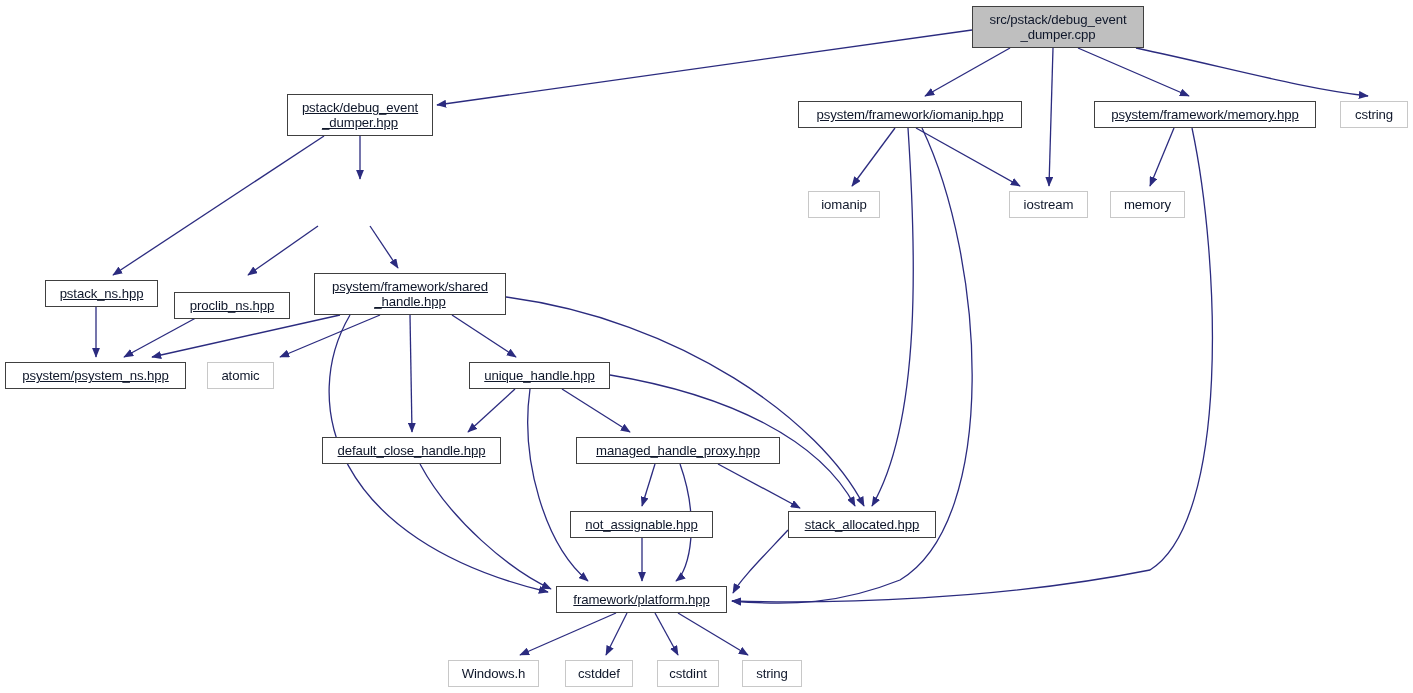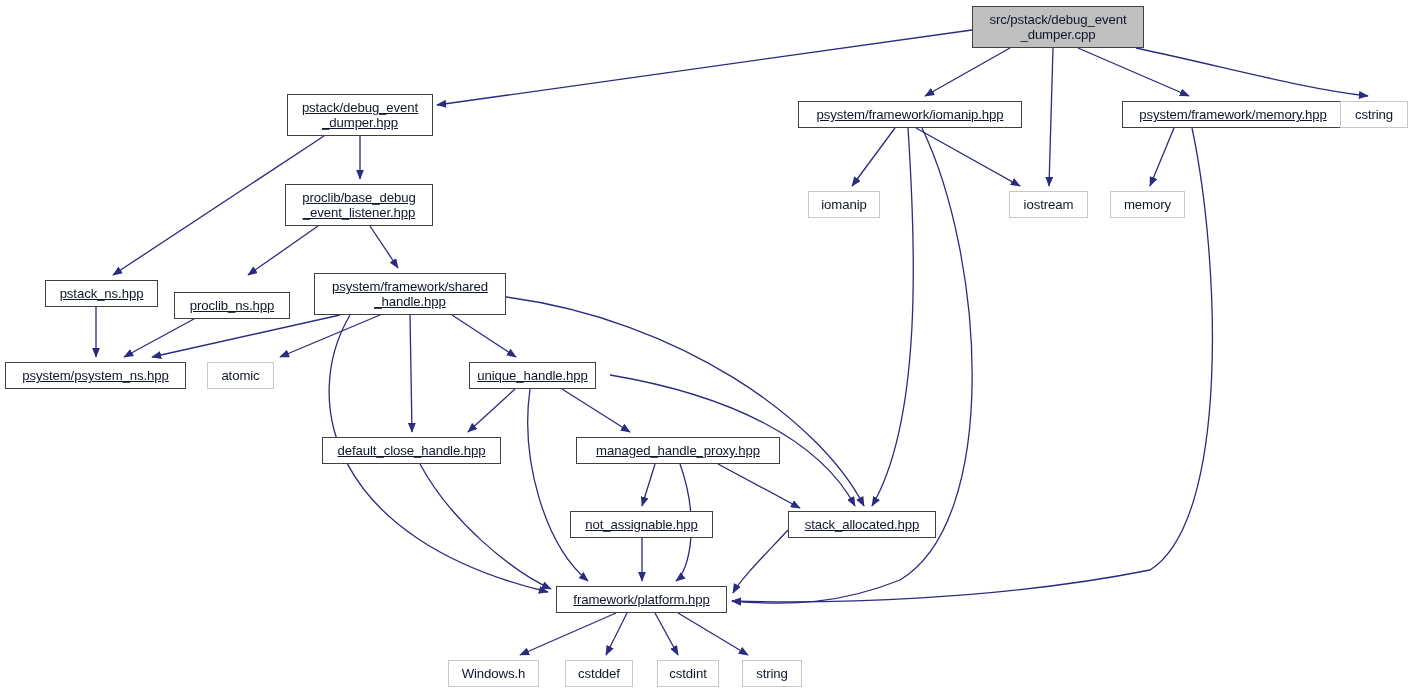--- a/index.html
+++ b/index.html
@@ -61,34 +61,32 @@
         <path d="M 627,613 L 606,655"></path>
         <path d="M 655,613 L 678,655"></path>
         <path d="M 678,613 L 748,655"></path>
       </g>
   </svg>
 <div class="node root" style="left: 972px; top: 6px; width: 172px; height: 42px;">src/pstack/debug_event
 _dumper.cpp</div>
     <div class="node project" style="left: 287px; top: 94px; width: 146px; height: 42px;">pstack/debug_event
 _dumper.hpp</div>
     <div class="node project" style="left: 798px; top: 101px; width: 224px; height: 27px;">psystem/framework/iomanip.hpp</div>
-    <div class="node project" style="left: 1094px; top: 101px; width: 222px; height: 27px; margin-left: 28px;">psystem/framework/memory.hpp</div>
+    <div class="node project" style="left: 1094px; top: 101px; width: 222px; height: 27px;">psystem/framework/memory.hpp</div>
     <div class="node system" style="left: 1340px; top: 101px; width: 68px; height: 27px;">cstring</div>
-    <div class="node project" style="left: 285px; top: 184px; width: 148px; height: 42px;">proclib/base_debug
-_event_listener.hpp</div>
     <div class="node system" style="left: 808px; top: 191px; width: 72px; height: 27px;">iomanip</div>
     <div class="node system" style="left: 1009px; top: 191px; width: 79px; height: 27px;">iostream</div>
     <div class="node system" style="left: 1110px; top: 191px; width: 75px; height: 27px;">memory</div>
     <div class="node project" style="left: 45px; top: 280px; width: 113px; height: 27px;">pstack_ns.hpp</div>
     <div class="node project" style="left: 174px; top: 280px; width: 116px; height: 27px; margin-top: 12px;">proclib_ns.hpp</div>
     <div class="node project" style="left: 314px; top: 273px; width: 192px; height: 42px;">psystem/framework/shared
 _handle.hpp</div>
     <div class="node project" style="left: 5px; top: 362px; width: 181px; height: 27px;">psystem/psystem_ns.hpp</div>
     <div class="node system" style="left: 207px; top: 362px; width: 67px; height: 27px;">atomic</div>
-    <div class="node project" style="left: 469px; top: 362px; width: 127px; height: 27px;">unique_handle.hpp</div>
+    <div class="node project" style="left: 469px; top: 362px; width: 141px; height: 27px;">unique_handle.hpp</div>
     <div class="node project" style="left: 576px; top: 437px; width: 204px; height: 27px;">managed_handle_proxy.hpp</div>
     <div class="node project" style="left: 322px; top: 437px; width: 179px; height: 27px;">default_close_handle.hpp</div>
     <div class="node project" style="left: 570px; top: 511px; width: 143px; height: 27px;">not_assignable.hpp</div>
     <div class="node project" style="left: 788px; top: 511px; width: 148px; height: 27px;">stack_allocated.hpp</div>
     <div class="node project" style="left: 556px; top: 586px; width: 171px; height: 27px;">framework/platform.hpp</div>
     <div class="node system" style="left: 448px; top: 660px; width: 91px; height: 27px;">Windows.h</div>
     <div class="node system" style="left: 565px; top: 660px; width: 68px; height: 27px;">cstddef</div>
     <div class="node system" style="left: 657px; top: 660px; width: 62px; height: 27px;">cstdint</div>
     <div class="node system" style="left: 742px; top: 660px; width: 60px; height: 27px;">string</div>
   </div>

